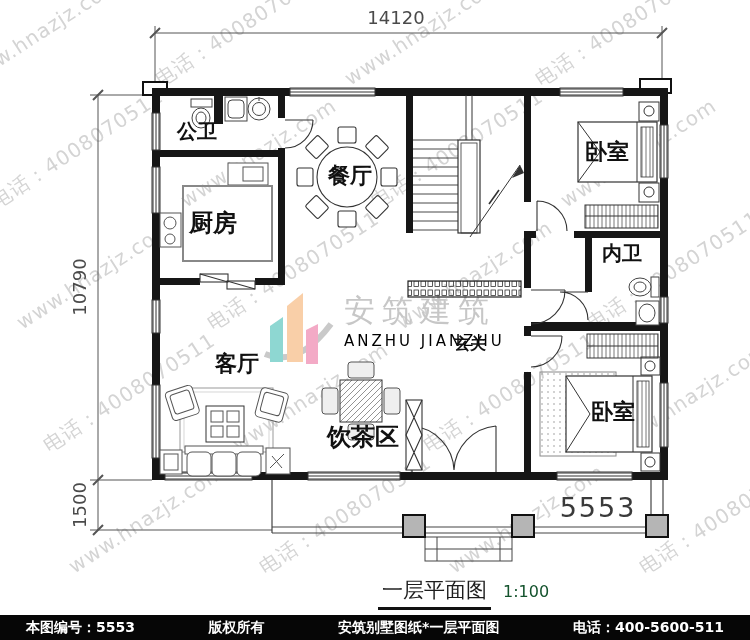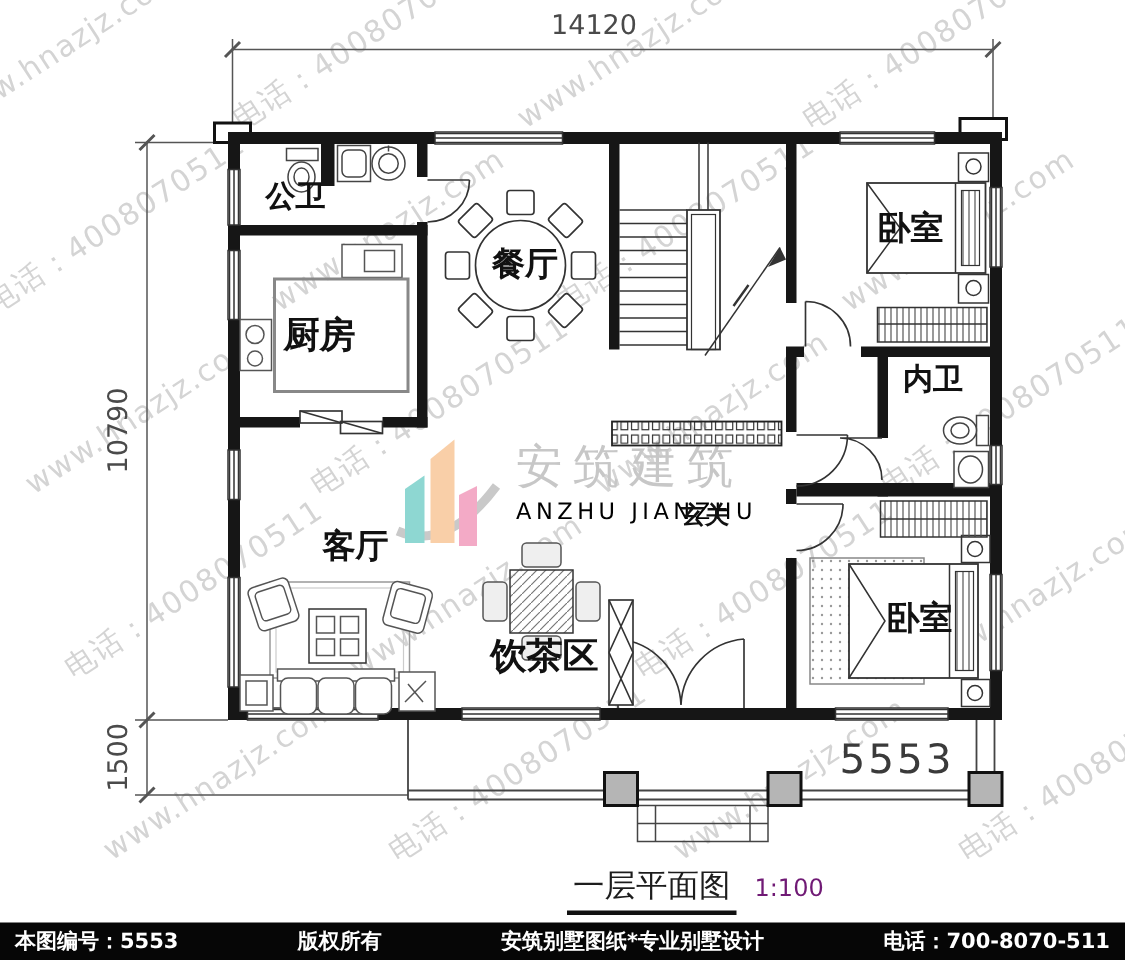--- a/index.html
+++ b/index.html
@@ -14,24 +14,24 @@
   .room{font-size:24px;}
   .dim{color:#4a4a4a;font-weight:normal;font-size:18px;}
   .dim.vert{transform:translate(-50%,-50%) rotate(-90deg);}
   .plan-no{font-size:27px;color:#3a3a3a;font-weight:400;letter-spacing:2px;}
   .logo{position:absolute;z-index:2;left:262px;top:290px;display:flex;align-items:flex-start;}
   .logo-text{margin-left:10px;}
   .logo-cn{font-size:31px;color:#c7c7c7;letter-spacing:7px;font-weight:500;}
   .logo-en{font-size:15px;color:#000000;letter-spacing:3px;margin-top:0;}
   .title-wrap{position:absolute;z-index:3;left:378px;top:576px;display:flex;align-items:baseline;gap:12px;}
   .title-main{font-size:21px;color:#1d1d1d;font-weight:400;border-bottom:3px solid #111;padding:0 4px 3px 4px;}
-  .title-scale{font-size:16px;color:#701a75;}
+  .title-scale{font-size:16px;color:#14532d;}
   .footer{position:absolute;z-index:4;left:0;bottom:0;width:750px;height:25px;background:#060606;
           display:flex;align-items:center;justify-content:space-between;box-sizing:border-box;
-          padding:0 10px;color:#fff;font-size:14px;font-weight:bold;gap:22px;}
+          padding:0 26px;color:#fff;font-size:14px;font-weight:bold;gap:22px;}
 </style>
 </head>
 <body>
 
 <div class="stage">
 
   <div class="wm-layer">
       <div class="wm" style="left: -40px; top: 70px; color: rgb(212, 212, 212);">www.hnazjz.com</div>
       <div class="wm" style="left: 150px; top: 70px; color: rgb(212, 212, 212);">电话：4008070511</div>
       <div class="wm" style="left: 340px; top: 70px; color: rgb(212, 212, 212);">www.hnazjz.com</div>
@@ -324,17 +324,17 @@
   <div class="lbl plan-no" style="left:598px;top:507px">5553</div>
 
   <div class="title-wrap">
     <span class="title-main">一层平面图</span>
     <span class="title-scale">1:100</span>
   </div>
 
   <div class="footer">
     <span>本图编号：5553</span>
     <span>版权所有</span>
-    <span>安筑别墅图纸*专业别墅设计</span>
-    <span>电话：700-8070-511</span>
+    <span>安筑别墅图纸*一层平面图</span>
+    <span>电话：400-5600-511</span>
   </div>
 
 </div>
 
 </body></html>

